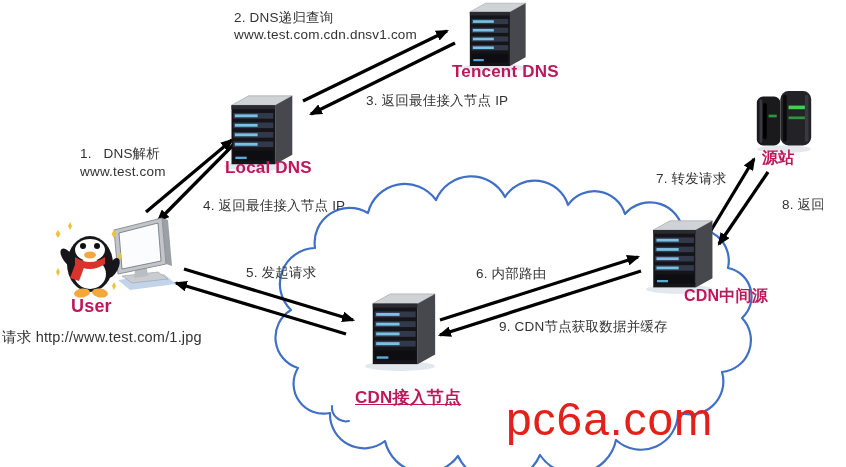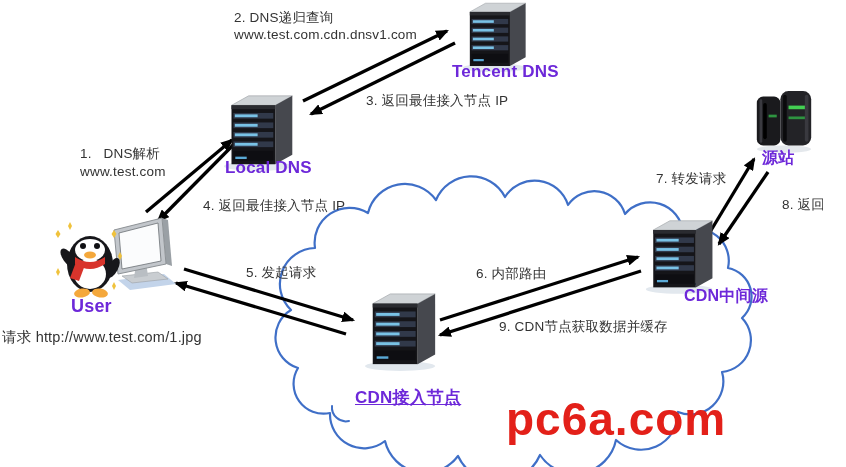--- a/index.html
+++ b/index.html
@@ -6,25 +6,25 @@
   .canvas{
     position:relative;width:823px;height:467px;background:#fff;overflow:hidden;
     font-family:"Liberation Sans",sans-serif;
   }
   .layer{position:absolute;left:0;top:0;}
   .lbl{
     position:absolute;font-size:13.5px;line-height:1.25;color:#333;
     white-space:pre;letter-spacing:0.2px;
   }
   .node-lbl{
-    position:absolute;font-weight:bold;font-size:16px;color:#6d28d9;
+    position:absolute;font-weight:bold;font-size:16px;color:#be185d;
     white-space:pre;letter-spacing:0.2px;
   }
   .wm1{
-    position:absolute;font-size:46px;font-weight:700;color:#e32019;
+    position:absolute;font-size:46px;font-weight:400;color:#e32019;
     white-space:pre;letter-spacing:1px;
   }
   .wm2{
     position:absolute;font-size:21px;color:#f3b5ad;white-space:pre;
   }
 </style>
 </head>
 <body>
 
 <div class="canvas">

